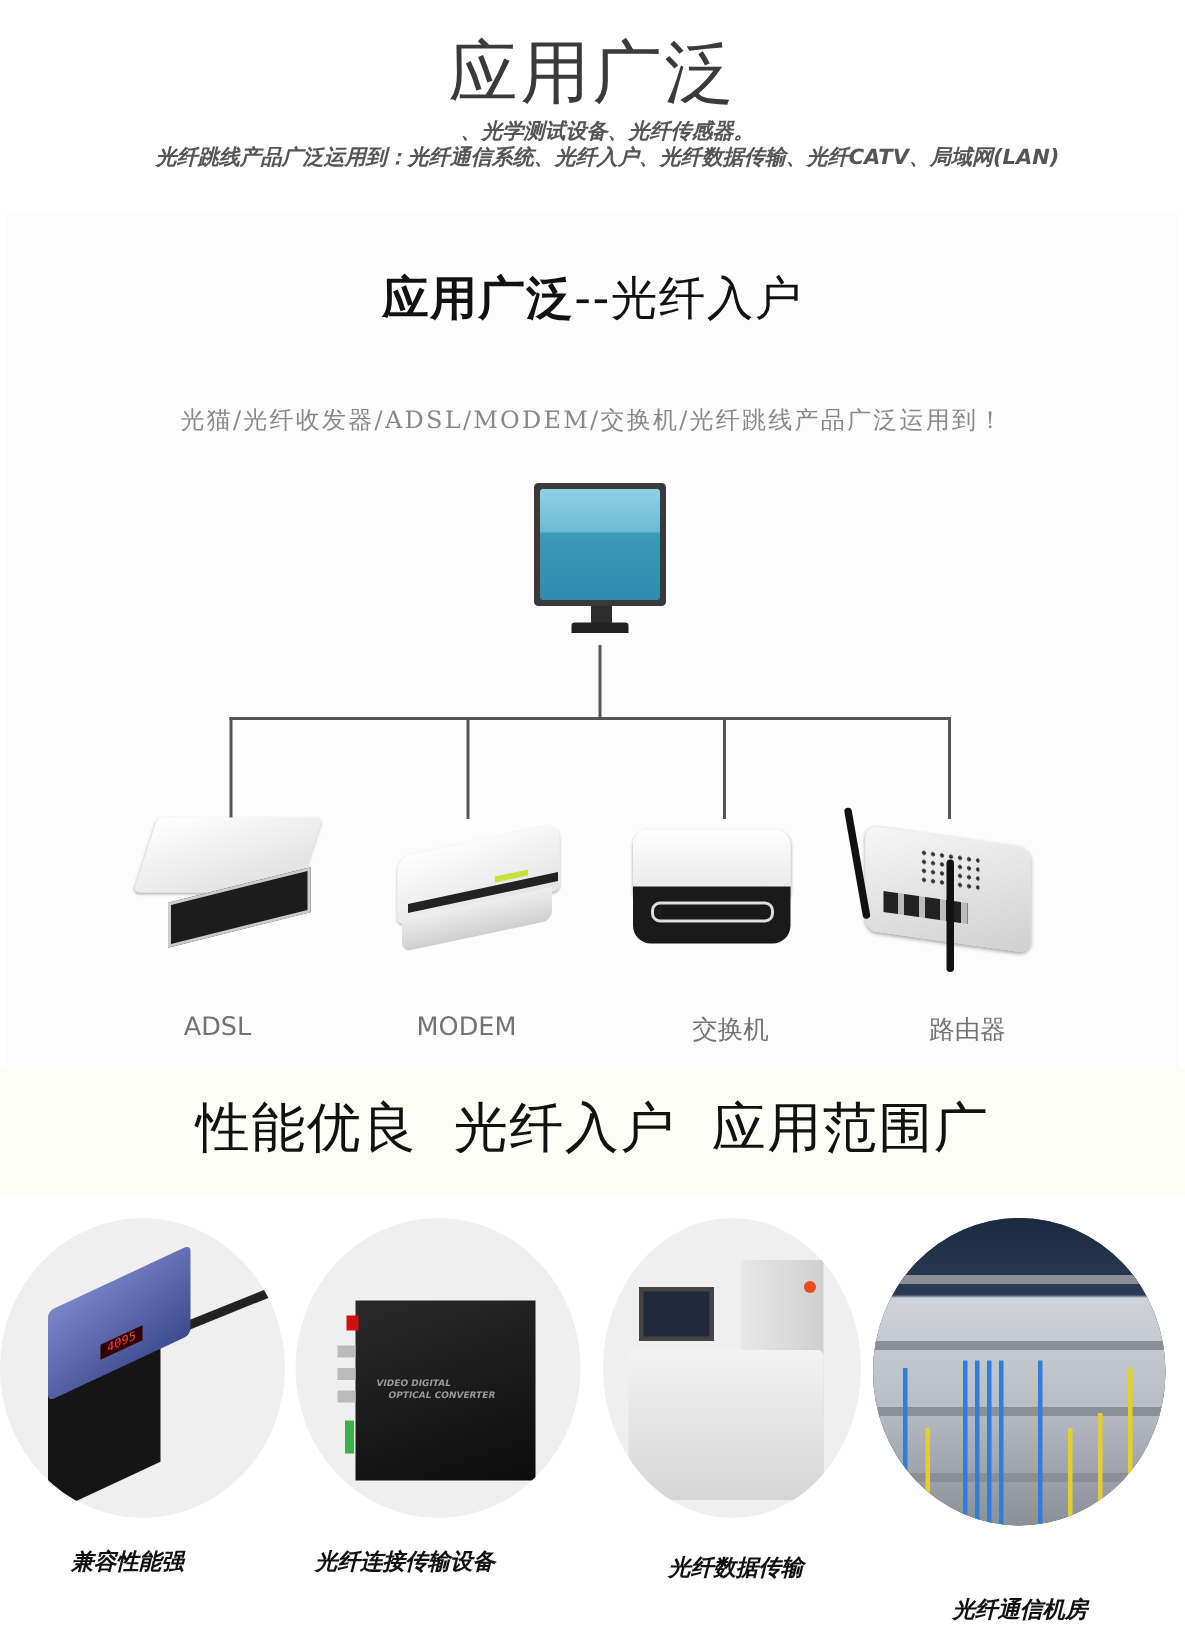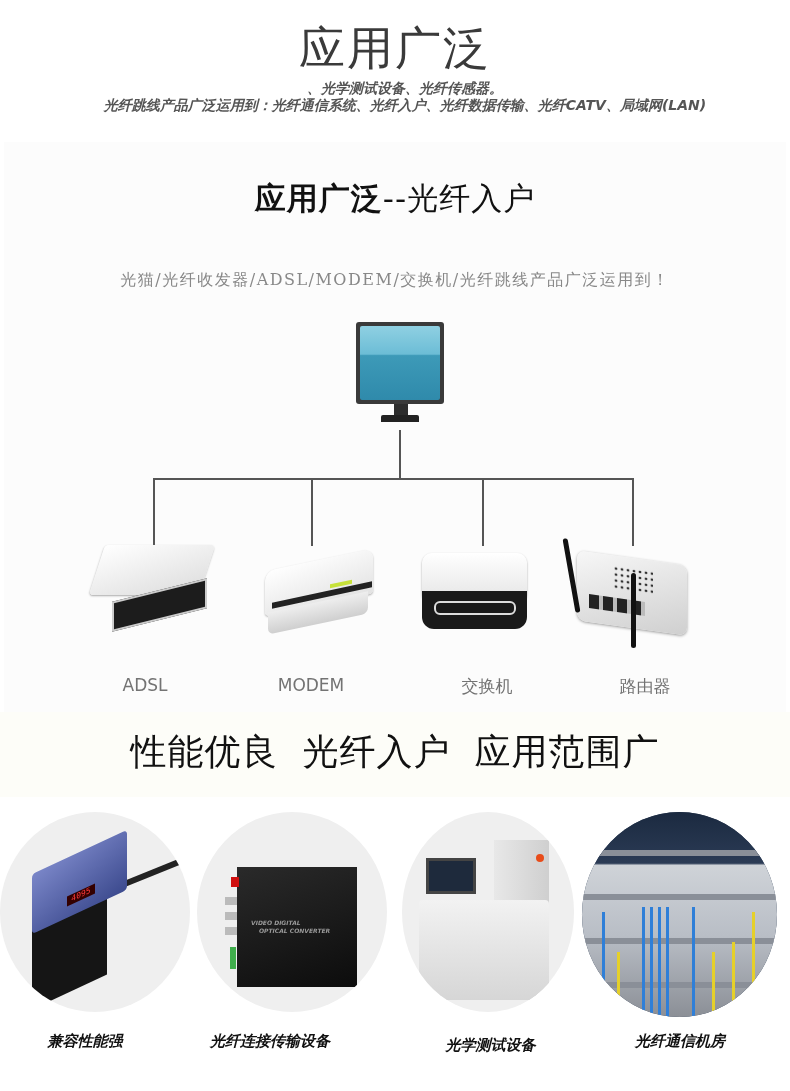--- a/index.html
+++ b/index.html
@@ -180,28 +180,28 @@
 <div class="app-label" style="left:185px; width:170px;">光纤连接传输设备</div>
 
 <div class="circle c3">
   <div class="machine">
     <div class="tower"></div>
     <div class="frame"></div>
     <div class="monitor2"></div>
     <div class="light"></div>
   </div>
 </div>
-<div class="app-label" style="left:418px; width:145px; top:1036px;">光学测试设备</div>
+<div class="app-label" style="left:418px; width:145px; top:1036px;">光纤数据传输</div>
 
 <div class="circle c4">
   <div class="rack"></div>
   <div class="cable-b" style="left:60px; top:95px; height:110px;"></div>
   <div class="cable-b" style="left:68px; top:95px; height:110px;"></div>
   <div class="cable-b" style="left:76px; top:95px; height:110px;"></div>
   <div class="cable-b" style="left:84px; top:95px; height:110px;"></div>
   <div class="cable-b" style="left:110px; top:95px; height:110px;"></div>
   <div class="cable-b" style="left:20px; top:100px; height:80px;"></div>
   <div class="cable-y" style="left:130px; top:140px; height:70px;"></div>
   <div class="cable-y" style="left:150px; top:130px; height:80px;"></div>
   <div class="cable-y" style="left:170px; top:100px; height:100px;"></div>
   <div class="cable-y" style="left:35px; top:140px; height:60px;"></div>
 </div>
-<div class="app-label" style="left:600px; width:160px; top:1032px;">光纤通信机房</div>
+<div class="app-label" style="left:600px; width:160px; top:1064px;">光纤通信机房</div>
 
 </body></html>

